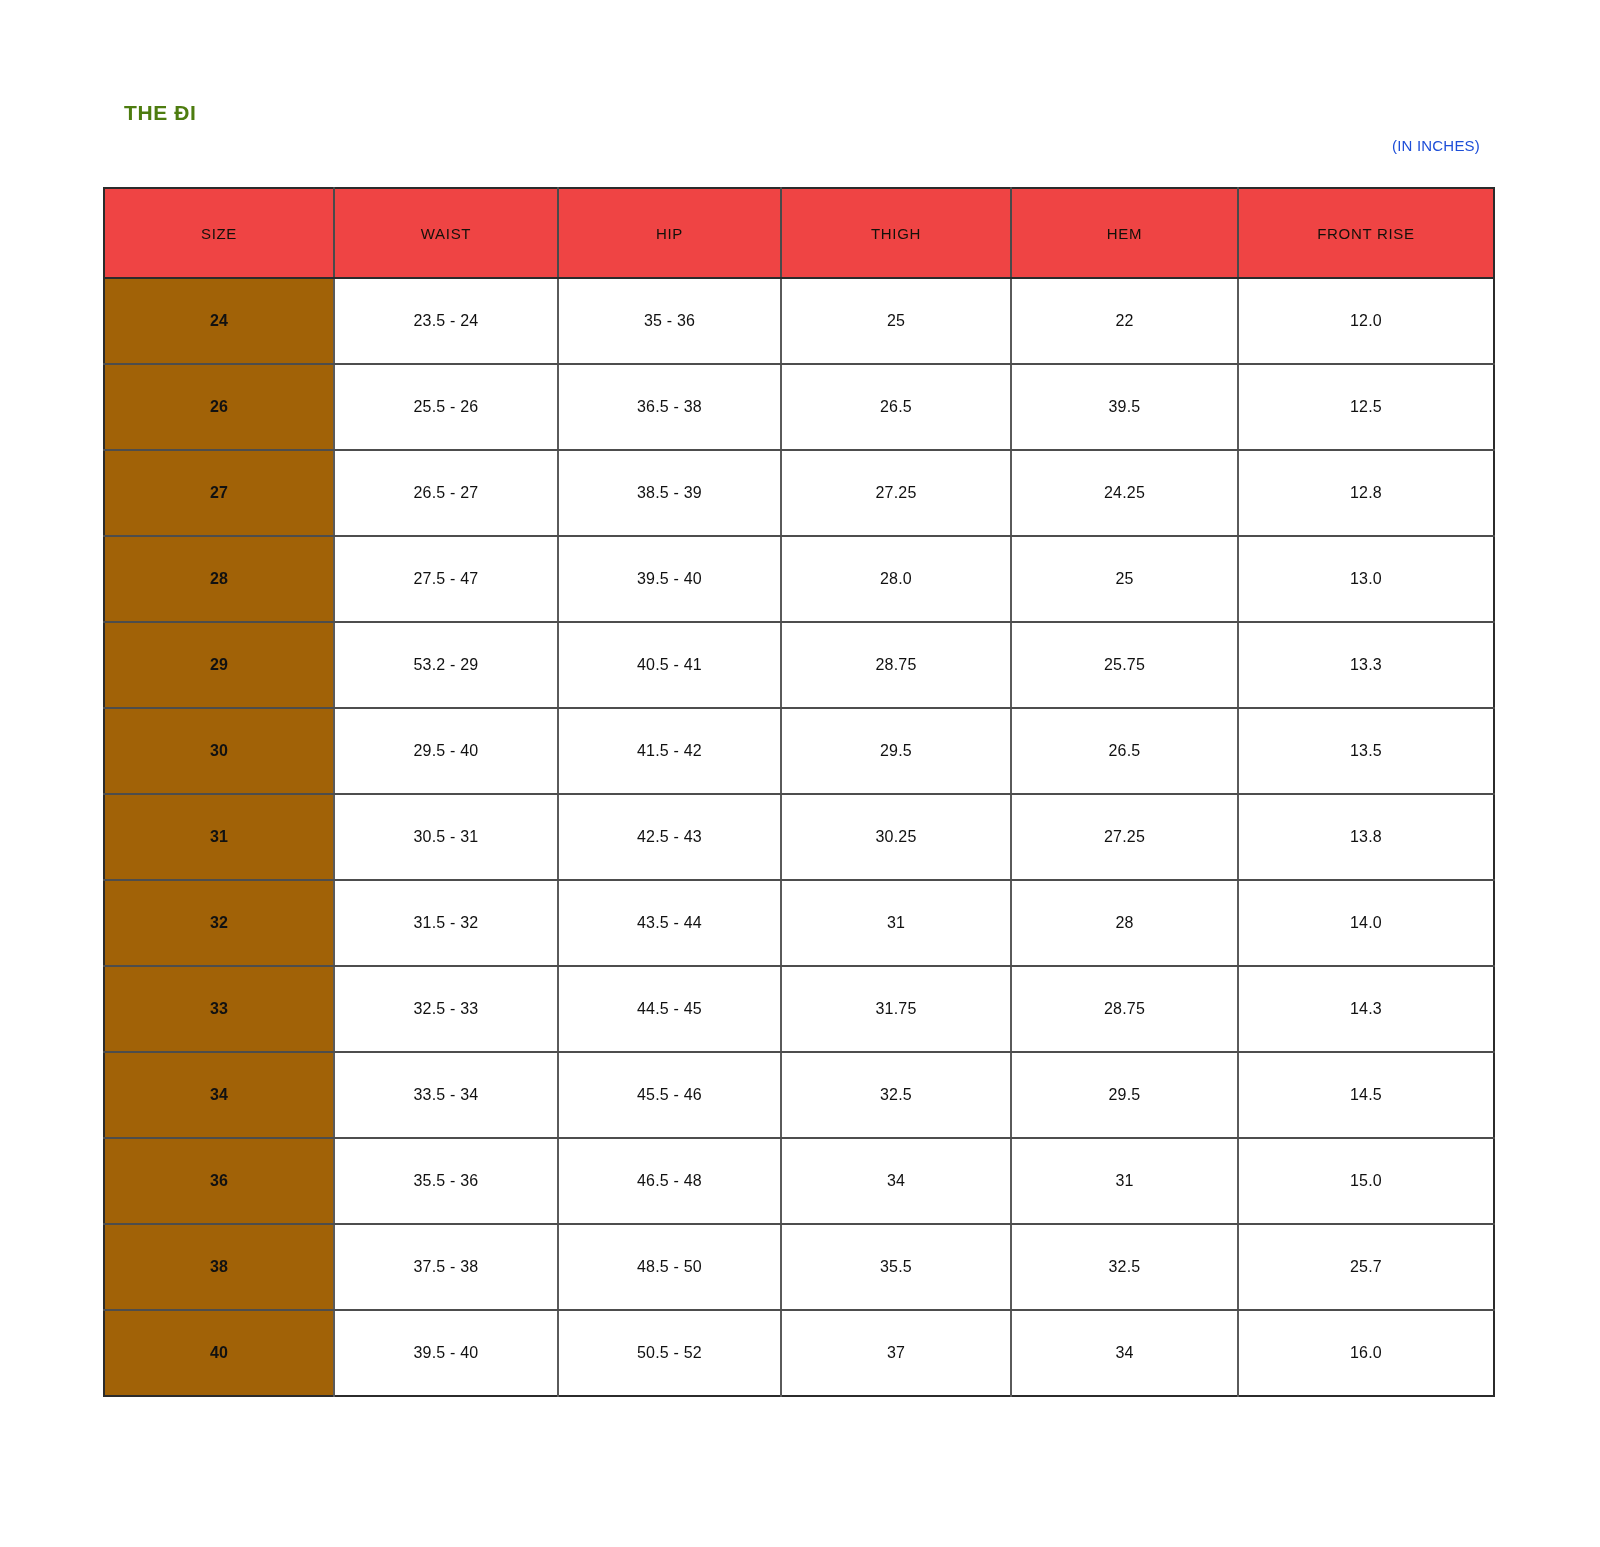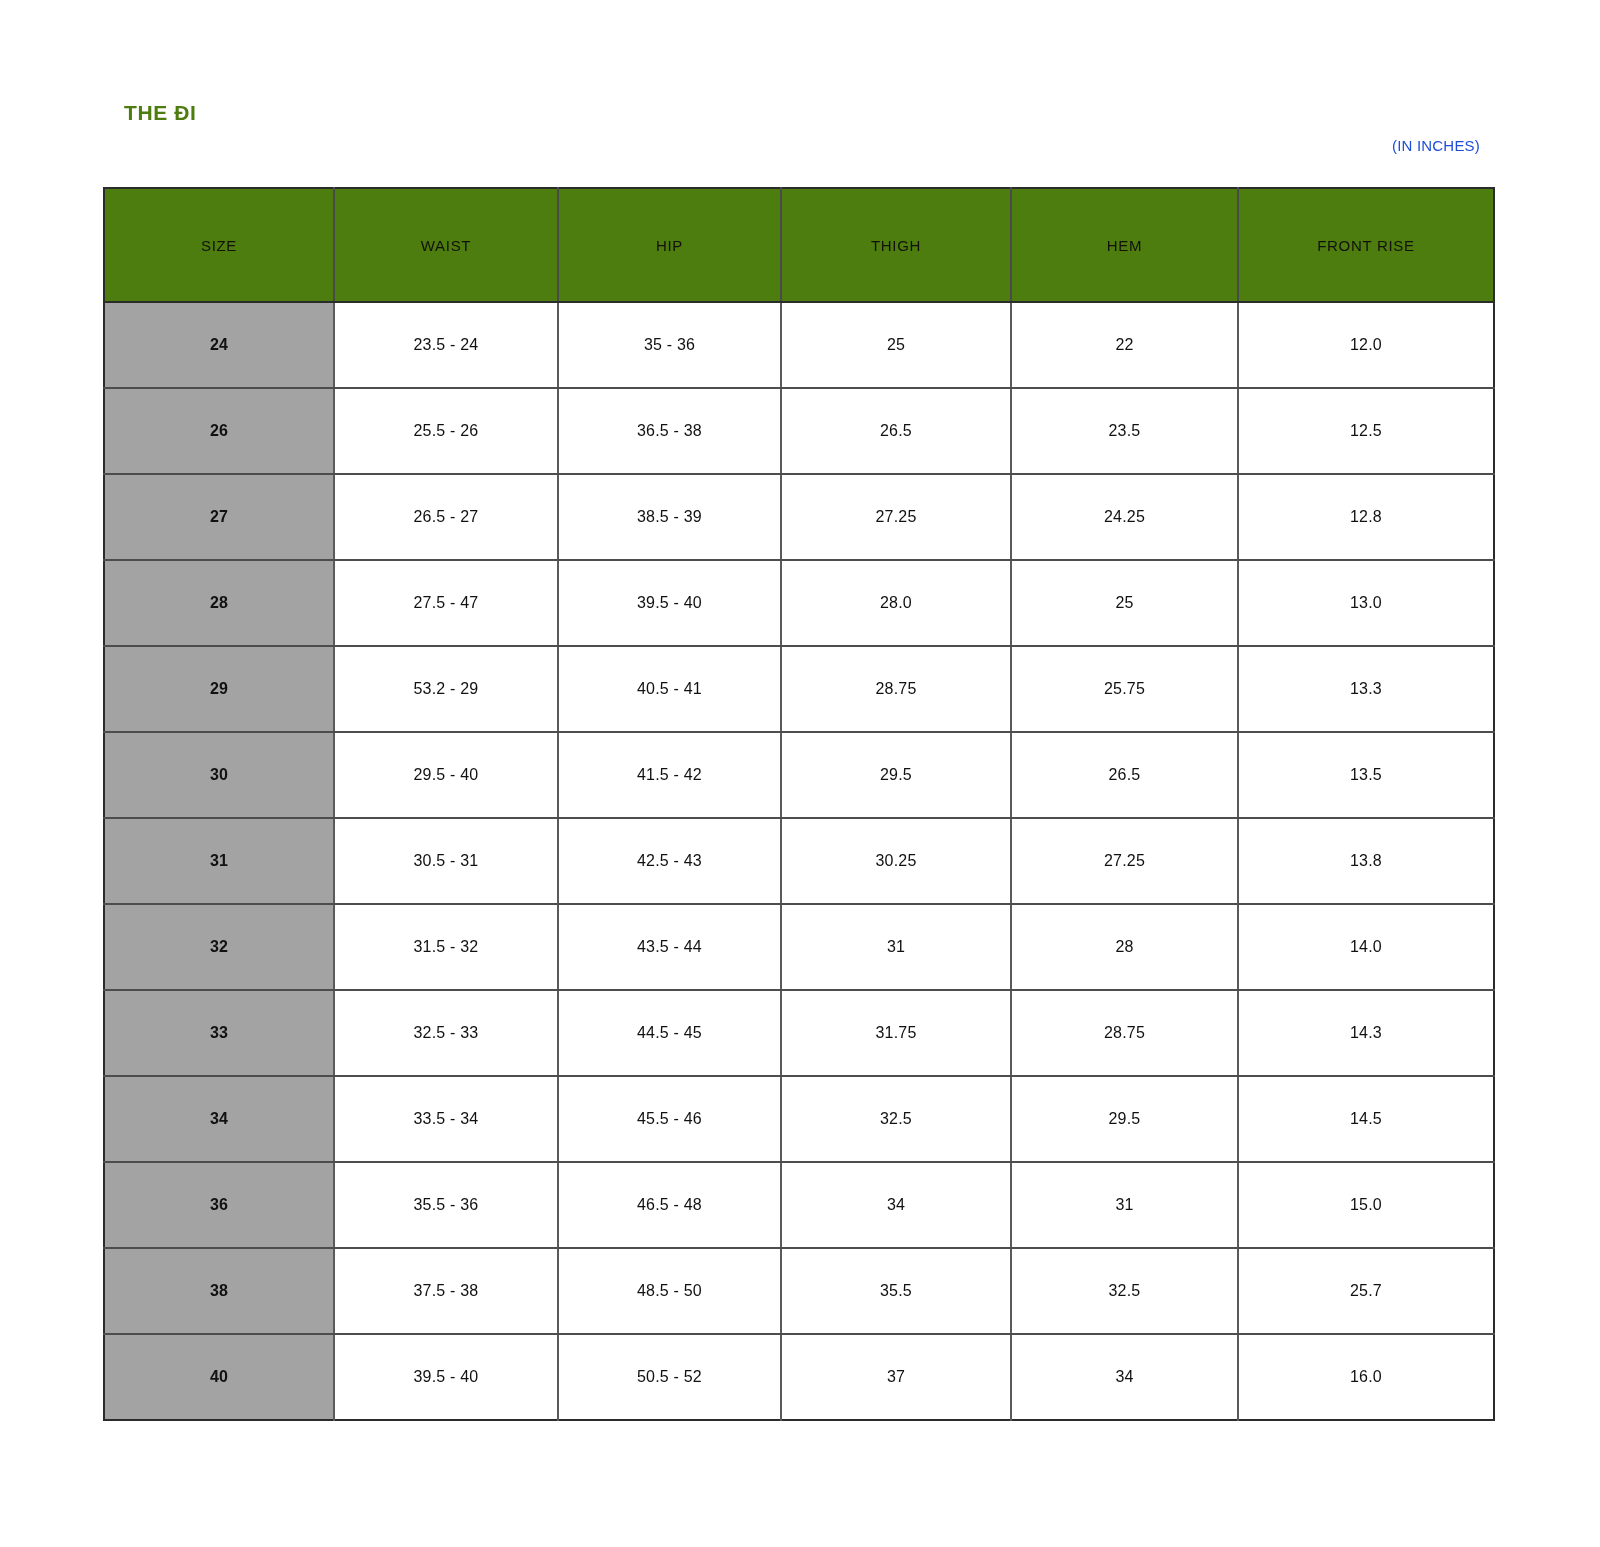--- a/index.html
+++ b/index.html
@@ -60,52 +60,52 @@
   }
 
   table.size-table col.c-size      { width: 230px; }
   table.size-table col.c-waist     { width: 224px; }
   table.size-table col.c-hip       { width: 223px; }
   table.size-table col.c-thigh     { width: 230px; }
   table.size-table col.c-hem       { width: 227px; }
   table.size-table col.c-frontrise { width: 256px; }
 
   table.size-table th {
-    background: #4d7c0f;
+    background: #ef4444;
     height: 88px;
     font-size: 15px;
     font-weight: 400;
     letter-spacing: 0.7px;
     text-align: center;
     vertical-align: middle;
     color: #14110a;
     border-right: 2px solid #4a4a4a;
     border-bottom: 2px solid #2b2b2b;
-    padding: 12px;
+    padding: 0;
   }
   table.size-table th:last-child { border-right: none; }
 
   table.size-table td {
     height: 84px;
     font-size: 16px;
     font-weight: 400;
     text-align: center;
     vertical-align: middle;
     color: #111111;
     background: #ffffff;
     border-right: 2px solid #5a5a5a;
     border-bottom: 2px solid #4d4d4d;
     padding: 0;
     letter-spacing: 0.2px;
   }
   table.size-table td:last-child { border-right: none; }
   table.size-table tr:last-child td { border-bottom: none; margin-left: 9px; }
 
   table.size-table td.size-cell {
-    background: #a3a3a3;
+    background: #a16207;
     font-weight: bold;
     font-size: 16px;
   }
 </style>
 </head>
 <body>
 
 <div class="page">
 
   <div class="title">THE ĐI</div>
@@ -139,21 +139,21 @@
           <td>35 - 36</td>
           <td>25</td>
           <td>22</td>
           <td>12.0</td>
         </tr>
         <tr>
           <td class="size-cell">26</td>
           <td>25.5 - 26</td>
           <td>36.5 - 38</td>
           <td>26.5</td>
-          <td>23.5</td>
+          <td>39.5</td>
           <td>12.5</td>
         </tr>
         <tr>
           <td class="size-cell">27</td>
           <td>26.5 - 27</td>
           <td>38.5 - 39</td>
           <td>27.25</td>
           <td>24.25</td>
           <td>12.8</td>
         </tr>

